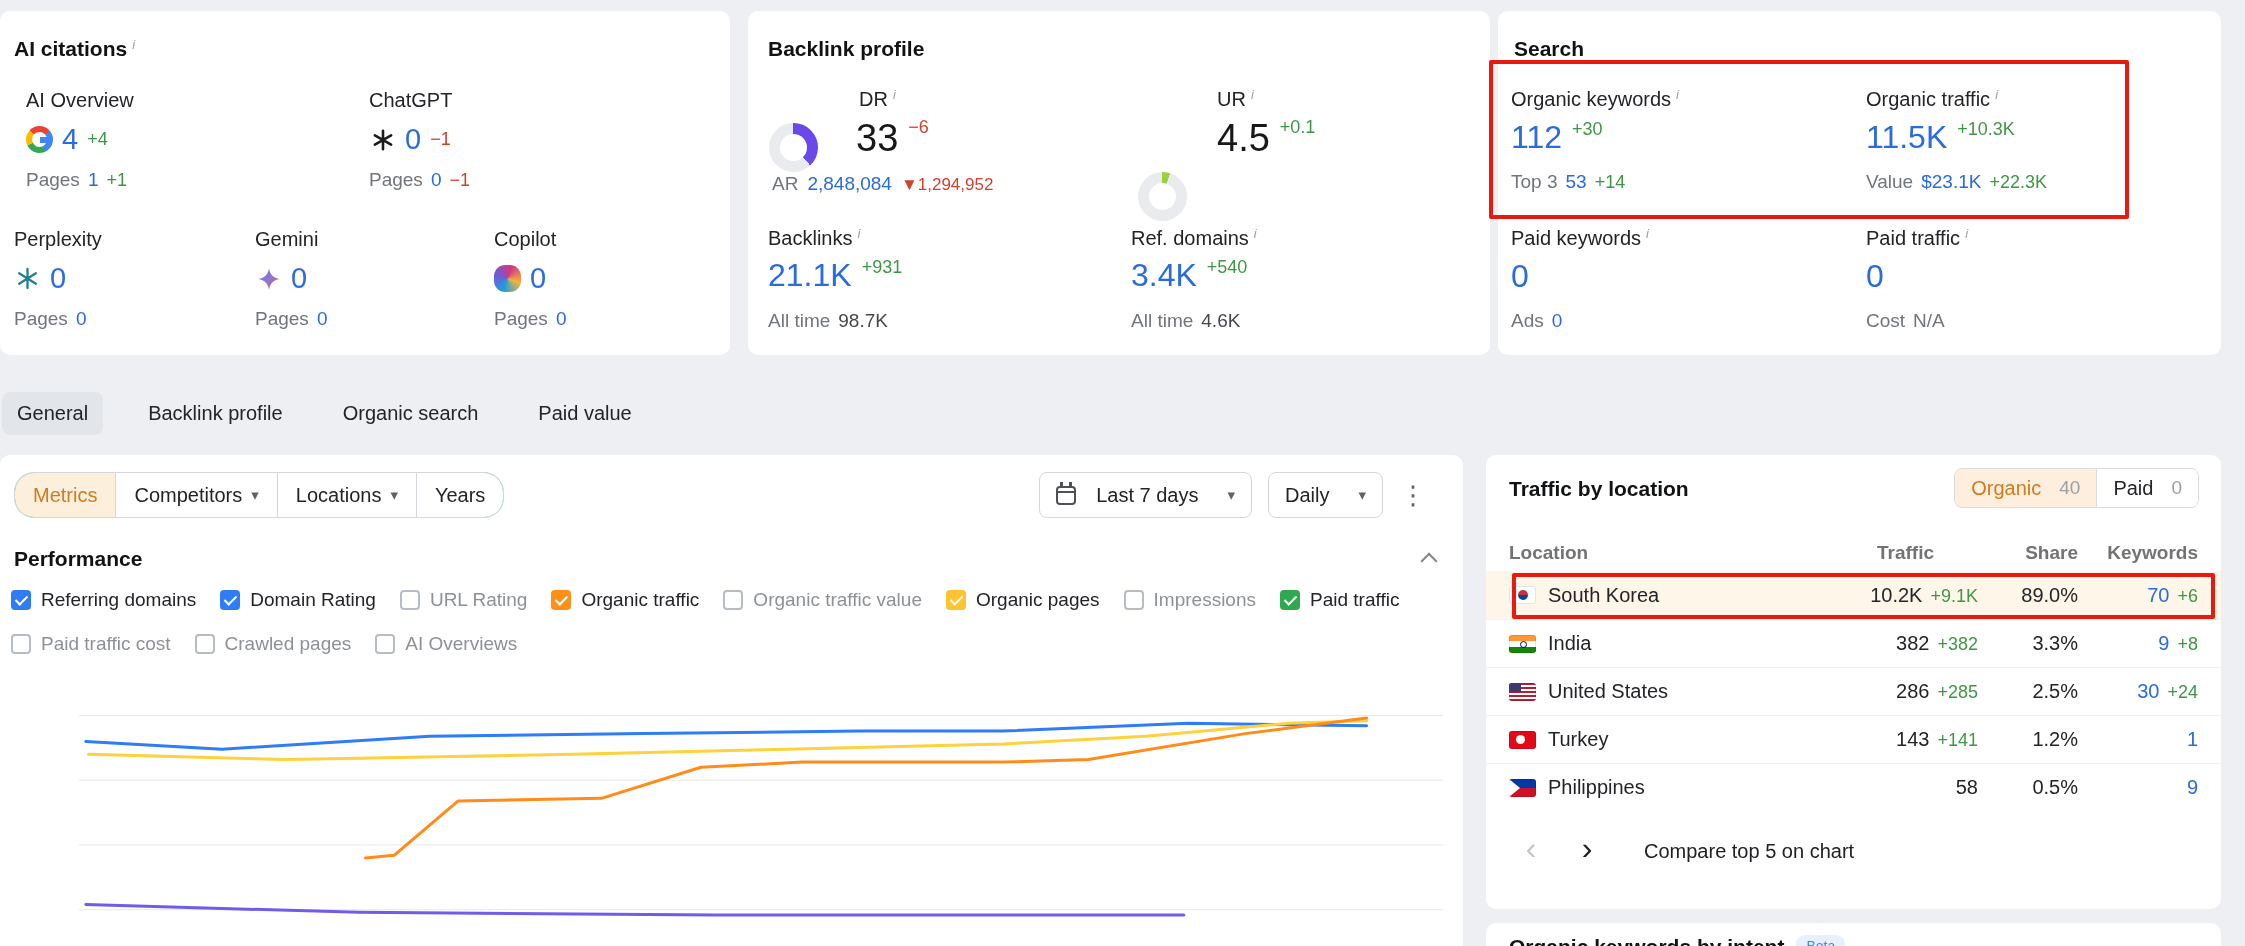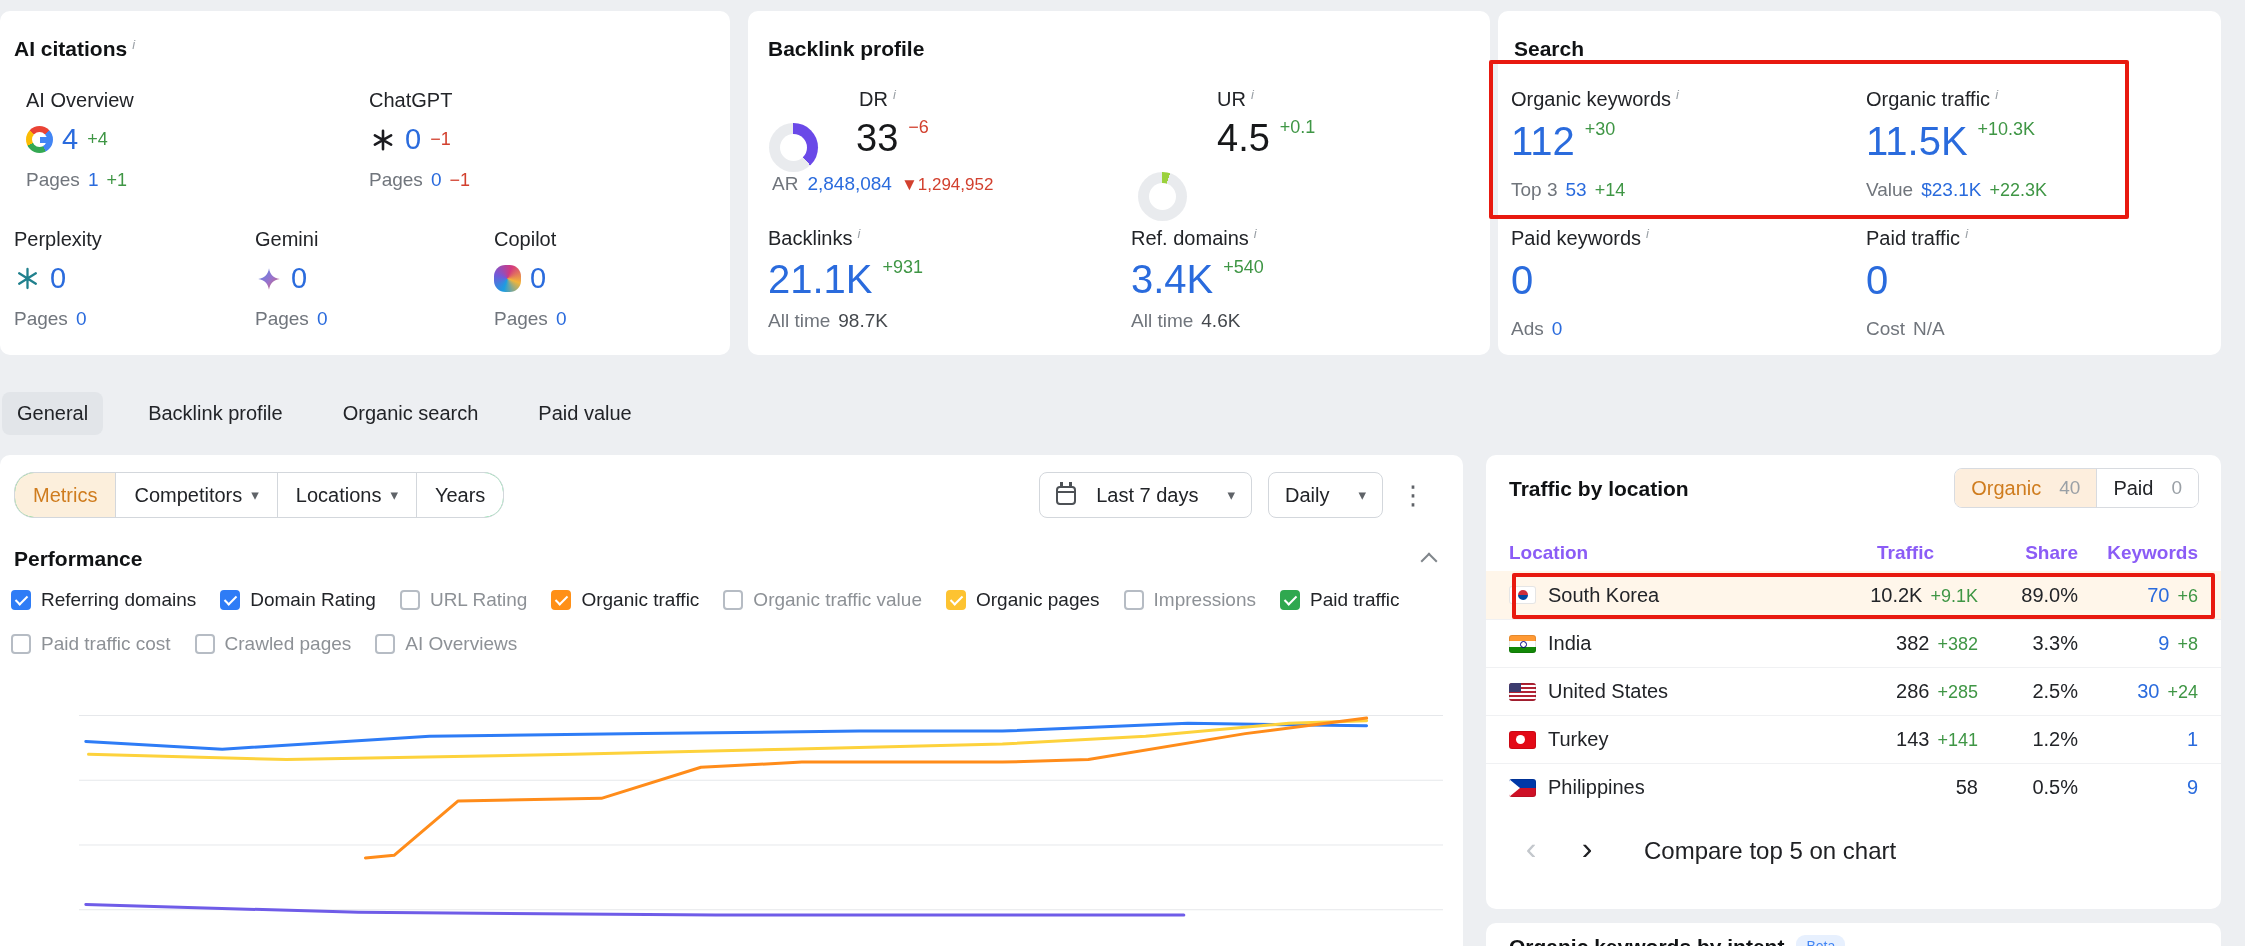--- a/index.html
+++ b/index.html
@@ -22,21 +22,21 @@
   .card-ai .card-title { left: 14px; top: 26px; }
   .card-backlink .card-title { left: 20px; top: 26px; }
   .card-search .card-title { left: 16px; top: 26px; }
 
   .info-icon { display: inline-block; margin-left: 5px; color: #9aa0a6; font-size: 13px; font-weight: normal; vertical-align: 7px; }
   .info-icon::after { content: "i"; }
 
   .abs { position: absolute; }
   .lbl { font-size: 20px; color: #222428; }
   .muted { color: #70757c; }
-  .num-blue { font-size: 40px; color: #2a6bdd; font-weight: 400; }
+  .num-blue { font-size: 32px; color: #2a6bdd; font-weight: 400; }
   .num-dark { font-size: 38px; color: #17181a; font-weight: 400; }
   .chg { font-size: 18px; }
   .pos { color: #3f9645; }
   .neg { color: #d2402e; }
   .sub-line { font-size: 19px; color: #70757c; display: flex; gap: 8px; align-items: baseline; }
   .sub-blue { color: #2a6bdd; }
   .vrow { display: flex; align-items: center; gap: 9px; }
   .brow { display: flex; align-items: flex-start; gap: 10px; }
 
   
@@ -130,21 +130,21 @@
   
   .card-traffic { left: 1486px; top: 455px; width: 735px; height: 454px; }
   .tl-title { position: absolute; left: 23px; top: 22px; font-size: 21px; font-weight: bold; color: #101214; }
   .toggle { position: absolute; right: 22px; top: 13px; display: flex; border: 1px solid #d8dbe0; border-radius: 8px; overflow: hidden; height: 40px; background: #fff; }
   .tog { display: flex; align-items: center; gap: 18px; padding: 14px 16px; background: #fff; border: none; font-size: 20px; color: #222428; cursor: pointer; font-family: inherit; }
   .tog + .tog { border-left: 1px solid #d8dbe0; }
   .tog.active { background: #fdeedd; color: #cf7c1e; }
   .tog-count { color: #9aa0a6; font-size: 19px; }
 
   .row-grid { display: grid; grid-template-columns: 1fr 200px 100px 120px; align-items: center; padding: 0 23px; }
-  .loc-head { position: absolute; left: 0; right: 0; top: 80px; height: 36px; font-size: 19px; font-weight: bold; color: #8b5cf6; }
+  .loc-head { position: absolute; left: 0; right: 0; top: 80px; height: 36px; font-size: 19px; font-weight: bold; color: #737373; }
   .loc-head .th { text-align: right; }
   .loc-head .th:first-child { text-align: left; }
   .th-traffic { padding-right: 44px; }
   .loc-rows { position: absolute; left: 0; right: 0; top: 116px; }
   .loc-row { height: 48px; font-size: 20px; border-top: 1px solid #f0f1f3; cursor: pointer; }
   .loc-row:first-child { border-top: none; }
   .loc-row.highlight { background: #fff6ea; }
   .loc-name { display: flex; align-items: center; gap: 12px; color: #222428; }
   .td { text-align: right; color: #222428; }
   .cell-pair { display: flex; justify-content: flex-end; align-items: baseline; gap: 8px; }
@@ -161,21 +161,21 @@
   .flag[data-flag="tr"] { background: #e30a17; }
   .flag[data-flag="tr"]::after { left: 7px; top: 4px; width: 9px; height: 9px; border-radius: 50%; background: #fff; }
   .flag[data-flag="ph"] { background: linear-gradient(#0038a8 50%, #ce1126 50%); }
   .flag[data-flag="ph"]::after { left: 0; top: 0; width: 0; height: 0; border-top: 9px solid transparent; border-bottom: 9px solid transparent; border-left: 11px solid #fff; }
 
   .loc-footer { position: absolute; left: 30px; top: 372px; height: 48px; display: flex; align-items: center; gap: 26px; }
   .pg { border: none; background: none; cursor: pointer; width: 30px; height: 32px; position: relative; }
   .pg::after { font-size: 32px; position: absolute; left: 50%; top: 50%; transform: translate(-50%,-58%); }
   .pg.prev::after { content: "‹"; color: #c3c7cc; }
   .pg.next::after { content: "›"; color: #202124; }
-  .compare { font-size: 24px; color: #202124; margin-left: 16px; cursor: pointer; }
+  .compare { font-size: 20px; color: #202124; margin-left: 16px; cursor: pointer; }
 
   
   .card-intent { left: 1486px; top: 923px; width: 735px; height: 90px; }
   .card-intent .card-title { left: 23px; top: 12px; }
   .beta { background: #e7f0fe; color: #4285f4; font-size: 14px; font-weight: normal; padding: 3px 10px; border-radius: 9px; margin-left: 12px; vertical-align: 3px; }
 
   
   .anno { position: absolute; border: 4px solid #e8190f; z-index: 40; pointer-events: none; border-radius: 2px; }
   .anno-search { left: 1489px; top: 60px; width: 640px; height: 159px; }
   .anno-sk { left: 1512px; top: 573px; width: 703px; height: 46px; }

